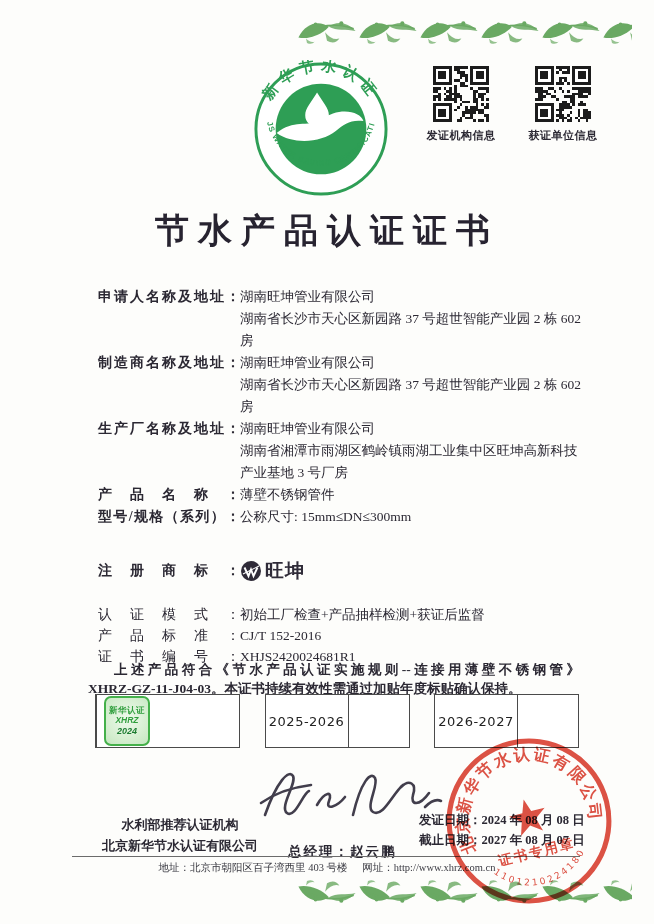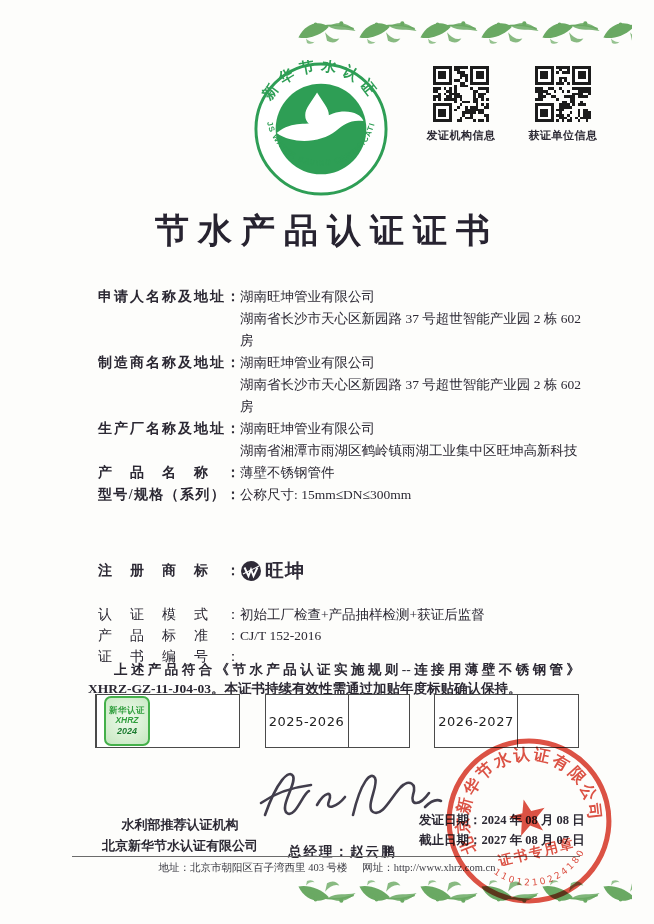--- a/index.html
+++ b/index.html
@@ -464,20 +464,21 @@
         <div>湖南旺坤管业有限公司</div>
         <div>湖南省长沙市天心区新园路 37 号超世智能产业园 2 栋 602</div>
         <div>房</div>
       </div>
     </div>
     <div class="frow">
       <div class="flabel">生产厂名称及地址：</div>
       <div class="fvalue">
         <div>湖南旺坤管业有限公司</div>
         <div>湖南省湘潭市雨湖区鹤岭镇雨湖工业集中区旺坤高新科技</div>
+        <div>产业基地 3 号厂房</div>
       </div>
     </div>
     <div class="frow">
       <div class="flabel">产品名称：</div>
       <div class="fvalue">
         <div>薄壁不锈钢管件</div>
       </div>
     </div>
     <div class="frow">
       <div class="flabel">型号/规格（系列）：</div>
@@ -503,20 +504,21 @@
     <div class="crow">
       <div class="clabel">认证模式：</div>
       <div class="cvalue">初始工厂检查+产品抽样检测+获证后监督</div>
     </div>
     <div class="crow">
       <div class="clabel">产品标准：</div>
       <div class="cvalue">CJ/T 152-2016</div>
     </div>
     <div class="crow">
       <div class="clabel">证书编号：</div>
+      <div class="cvalue">XHJS2420024681R1</div>
     </div>
   </div>
 
   <div class="statement">
     <div class="st1">上述产品符合《节水产品认证实施规则--连接用薄壁不锈钢管》</div>
     <div class="st2">XHRZ-GZ-11-J04-03。本证书持续有效性需通过加贴年度标贴确认保持。</div>
   </div>
 
   <div class="boxes">
     <div class="ybox">

